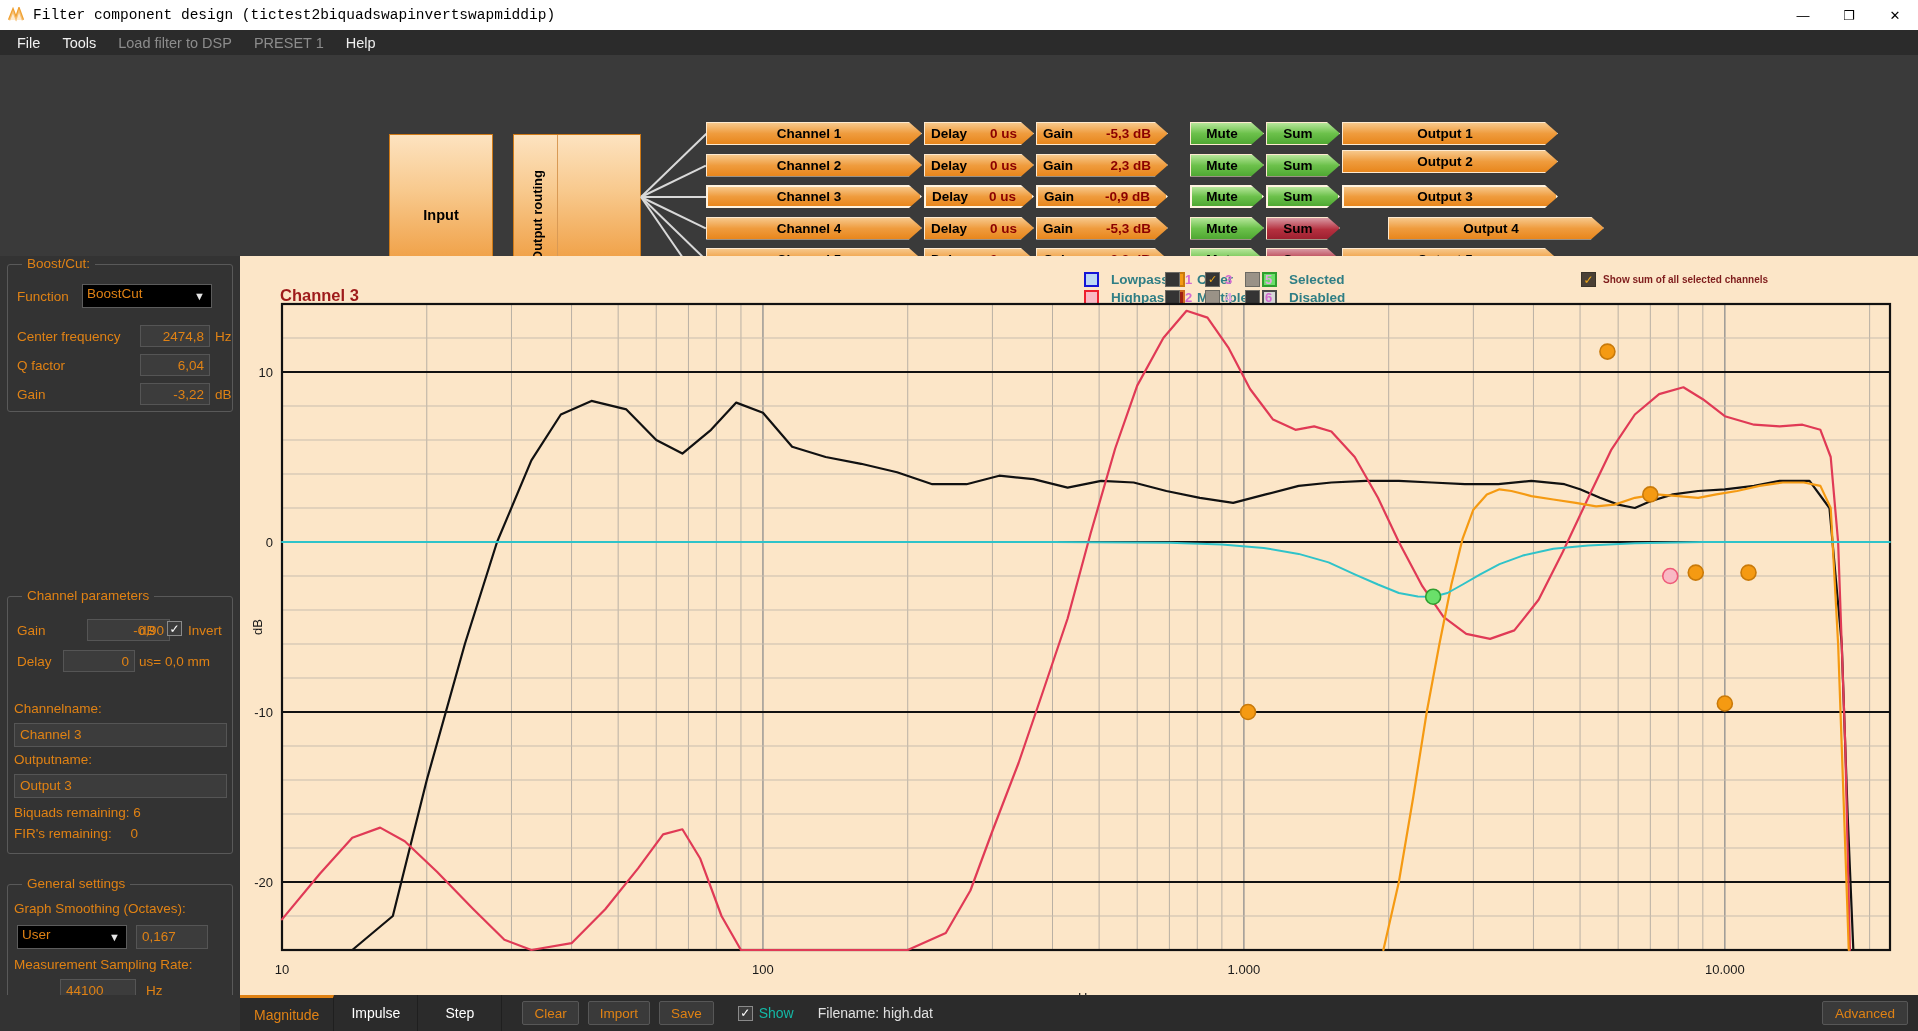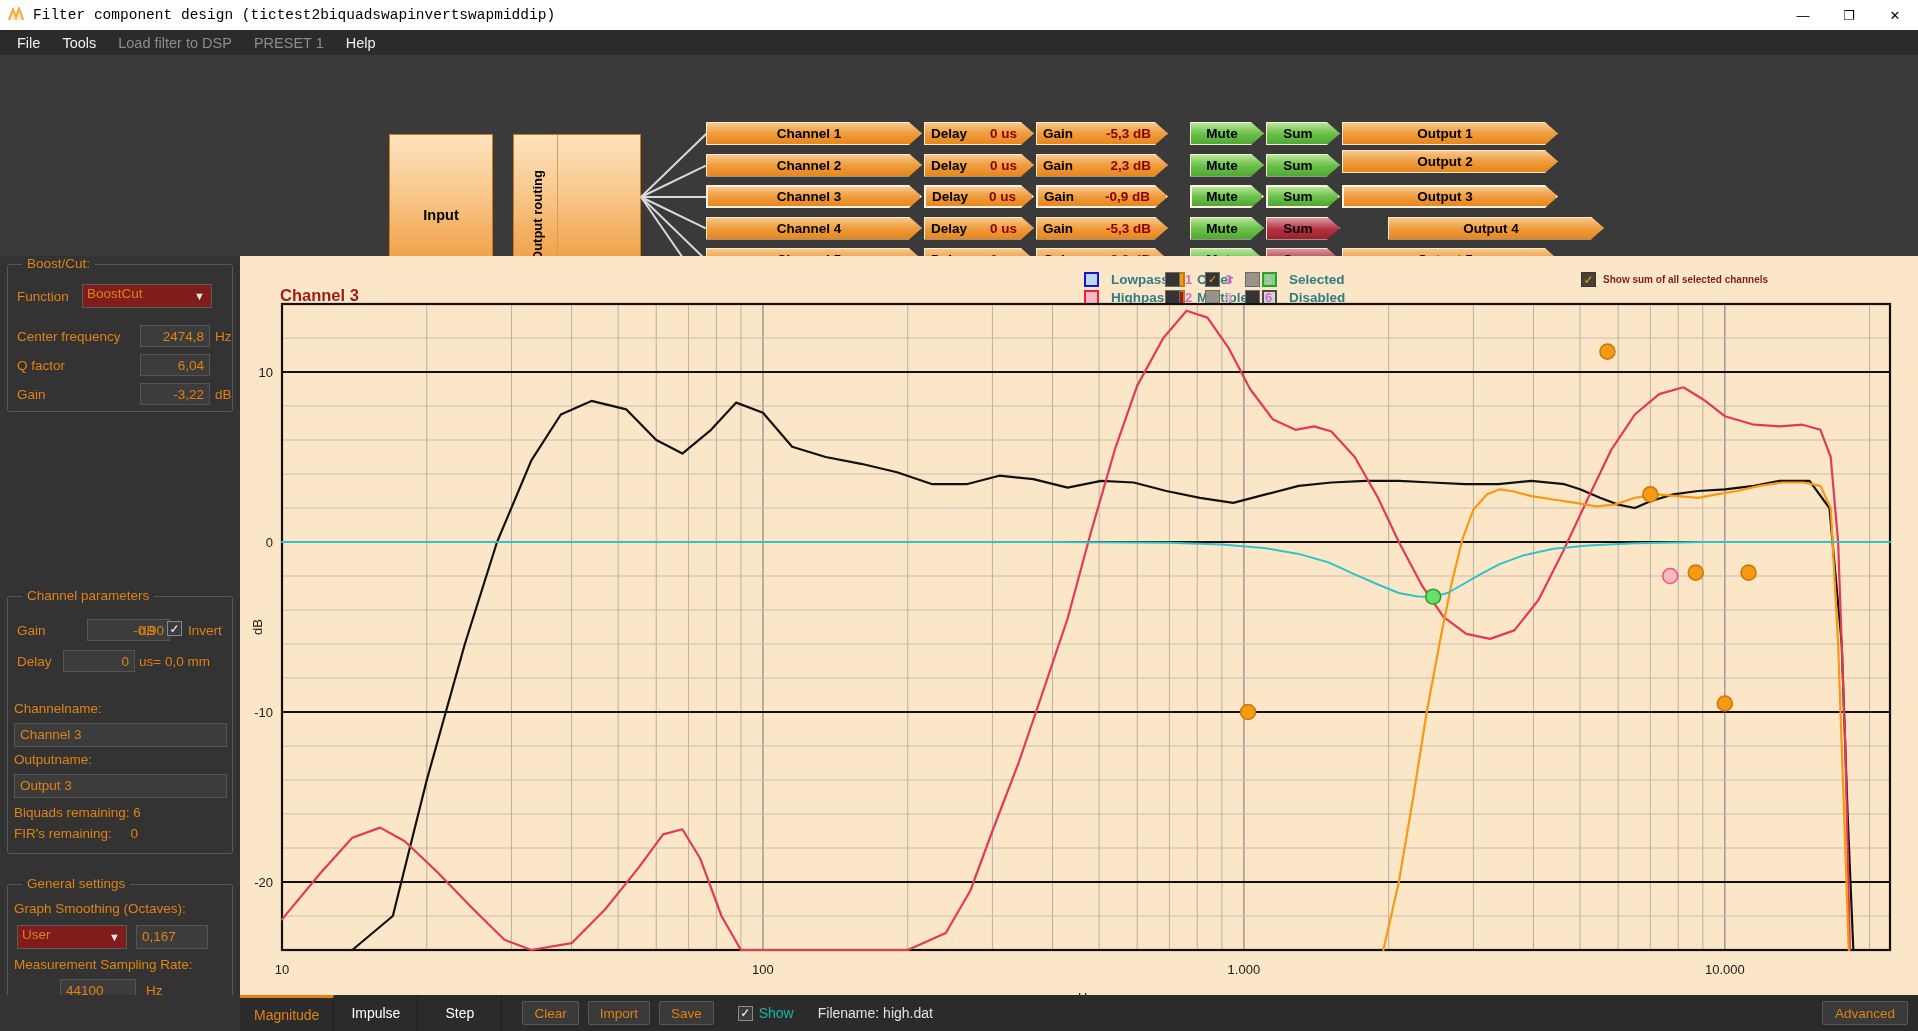--- a/index.html
+++ b/index.html
@@ -123,21 +123,21 @@
   }
   .lbl { color: #e08214; font-size: 13.5px; }
   .field {
     background: #3c3c3c; border: 1px solid #555;
     color: #e08214; font-size: 13.5px;
     text-align: right; padding: 2px 5px;
     height: 22px; line-height: 17px;
   }
   .field.left { text-align: left; }
   select.combo, .combo {
-    background: #7f1d1d; border: 1px solid #5c5c5c;
+    background: #000000; border: 1px solid #5c5c5c;
     color: #e08214; font-size: 13.5px;
     height: 24px; padding: 1px 4px;
     position: relative;
   }
   .combo .caret {
     position: absolute; right: 6px; top: 50%; transform: translateY(-50%);
     color: #e6e6e6; font-size: 11px;
   }
   .chk {
     display: inline-flex; align-items: center; justify-content: center;

